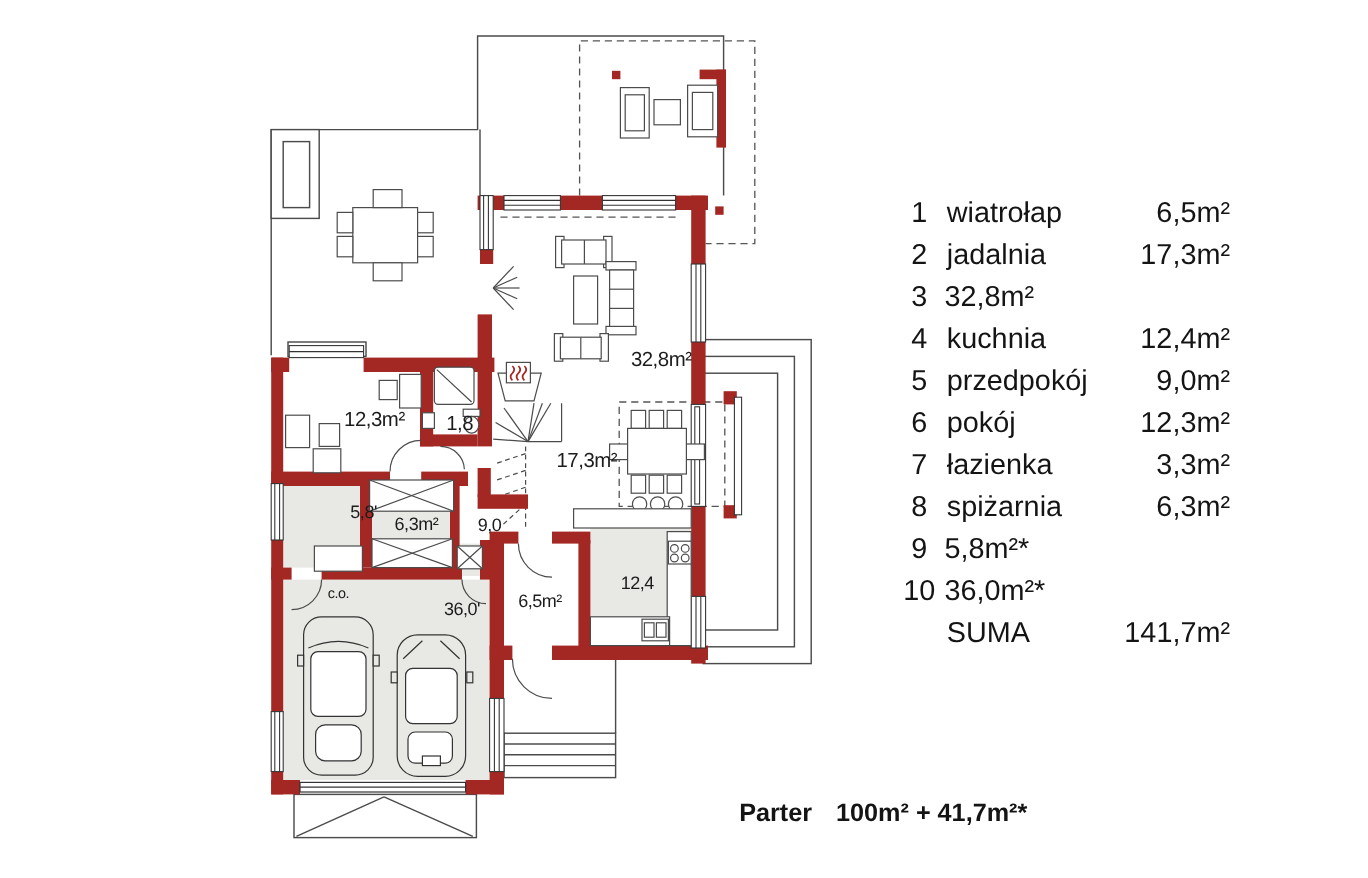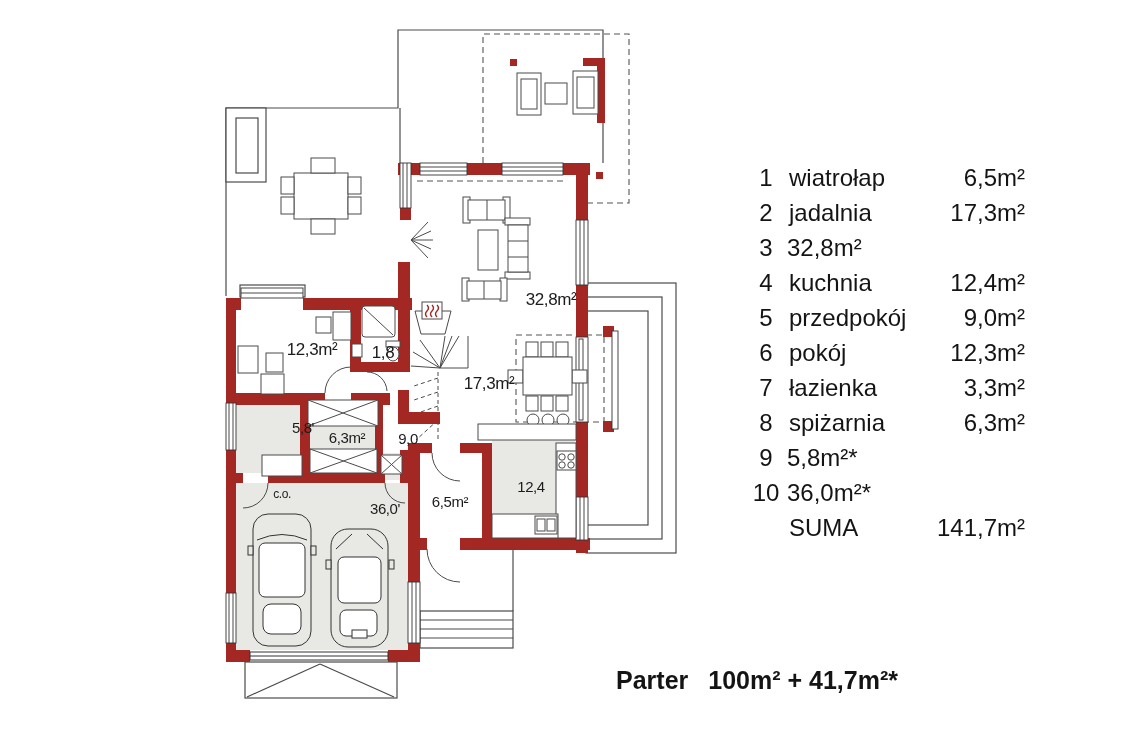--- a/index.html
+++ b/index.html
@@ -10,21 +10,21 @@
               color:#1c1c1c;letter-spacing:-0.4px;}
   .lbl-lg{font-size:17px;}
   .lbl-md{font-size:15px;}
   .lbl-sm{font-size:12px;}
   .legend{position:absolute;left:745px;top:160px;width:280px;font-size:24px;}
   .legend-row{display:flex;align-items:center;height:35px;}
   .l-num{width:42px;text-align:center;flex:none;}
   .l-name{flex:1;margin-left:2px;}
   .l-area{text-align:right;flex:none;}
   .legend-total .l-name,.legend-total .l-area{font-weight:normal;}
-  .caption{position:absolute;left:616px;top:666px;font-size:25px;font-weight:bold;
+  .caption{position:absolute;left:616px;top:666px;font-size:21px;font-weight:bold;
            display:flex;gap:20px;white-space:nowrap;}
 </style>
 </head>
 <body>
 
 <div class="screen">
 
   <svg class="plan-svg" width="1140" height="732" viewBox="0 0 1140 732">
 
     <g stroke="#4b4b4b" stroke-width="1.2" fill="none">

